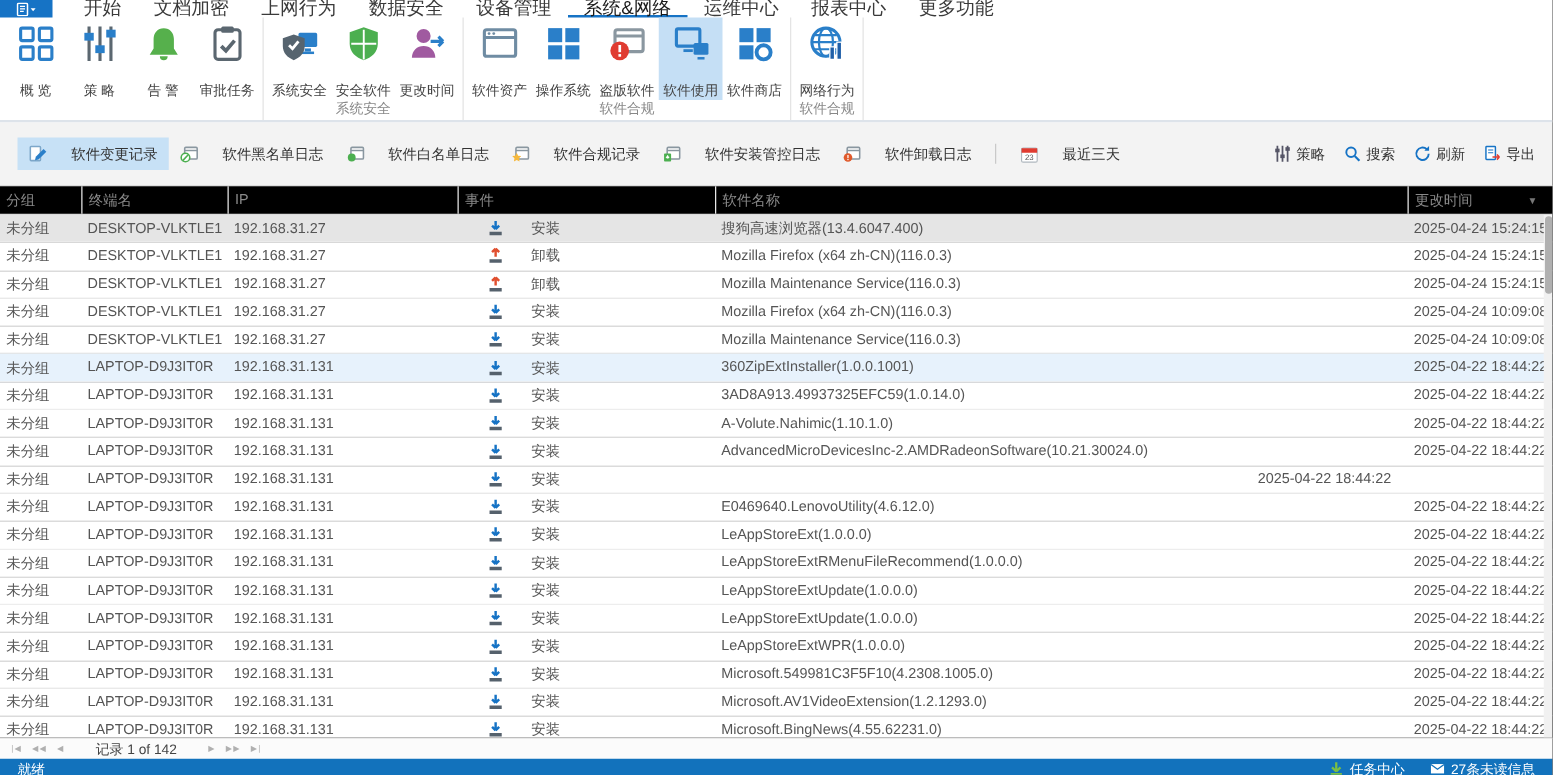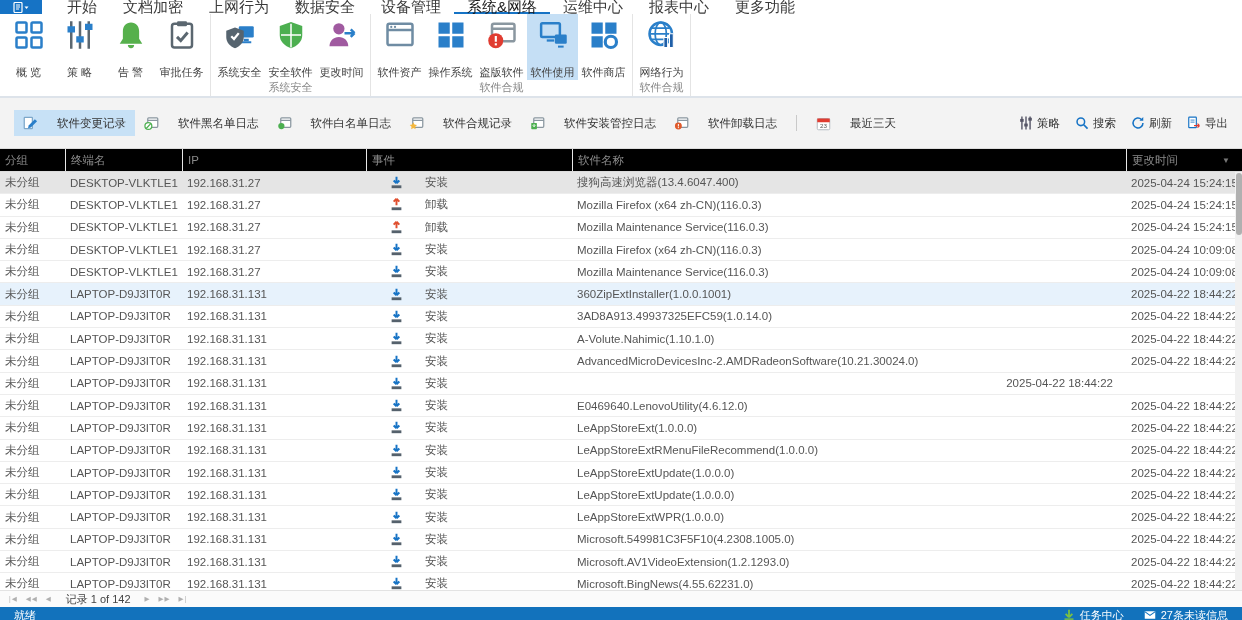--- a/index.html
+++ b/index.html
@@ -44,21 +44,21 @@
   .cell.event{padding-left:24px;display:flex;align-items:center;gap:22px}
   .cell.time{text-align:right;padding-right:13px}
   .evt-icon svg{width:13px;height:13px;display:block}
   .vscroll{position:absolute;right:0;top:0;width:7px;height:100%;background:#f1f1f1}
   .vthumb{position:absolute;top:1px;left:0.5px;width:6px;height:62px;background:#b0b0b0;border-radius:3px}
   
   .pager{height:16px;display:flex;align-items:center;background:#fbfbfb;border-top:1px solid #e3e3e3;padding-left:5px}
   .pnav{font-size:6.5px;color:#b0b0b0;padding:0 4px;letter-spacing:1px;cursor:pointer}
   .pnav.first::before{content:"|\25C0"} .pnav.prevpg::before{content:"\25C0\25C0"} .pnav.prev::before{content:"\25C0"}
   .pnav.next::before{content:"\25B6"} .pnav.nextpg::before{content:"\25B6\25B6"} .pnav.last::before{content:"\25B6|"}
-  .rec{font-size:11px;color:#444;margin:0 10px;white-space:nowrap}
+  .rec{font-size:11px;color:#444;margin:0 21px;white-space:nowrap}
   
   .statusbar{height:16px;background:#1272bc;color:#fff;display:flex;align-items:center;font-size:11px;padding:0 14px}
   .status-right{margin-left:auto;display:flex;gap:20px;align-items:center}
   .sitem{display:flex;gap:5px;align-items:center;cursor:pointer}
   .sitem svg{width:12px;height:12px;display:block}
 </style>
 </head>
 <body>
 
 <div class="menubar">

